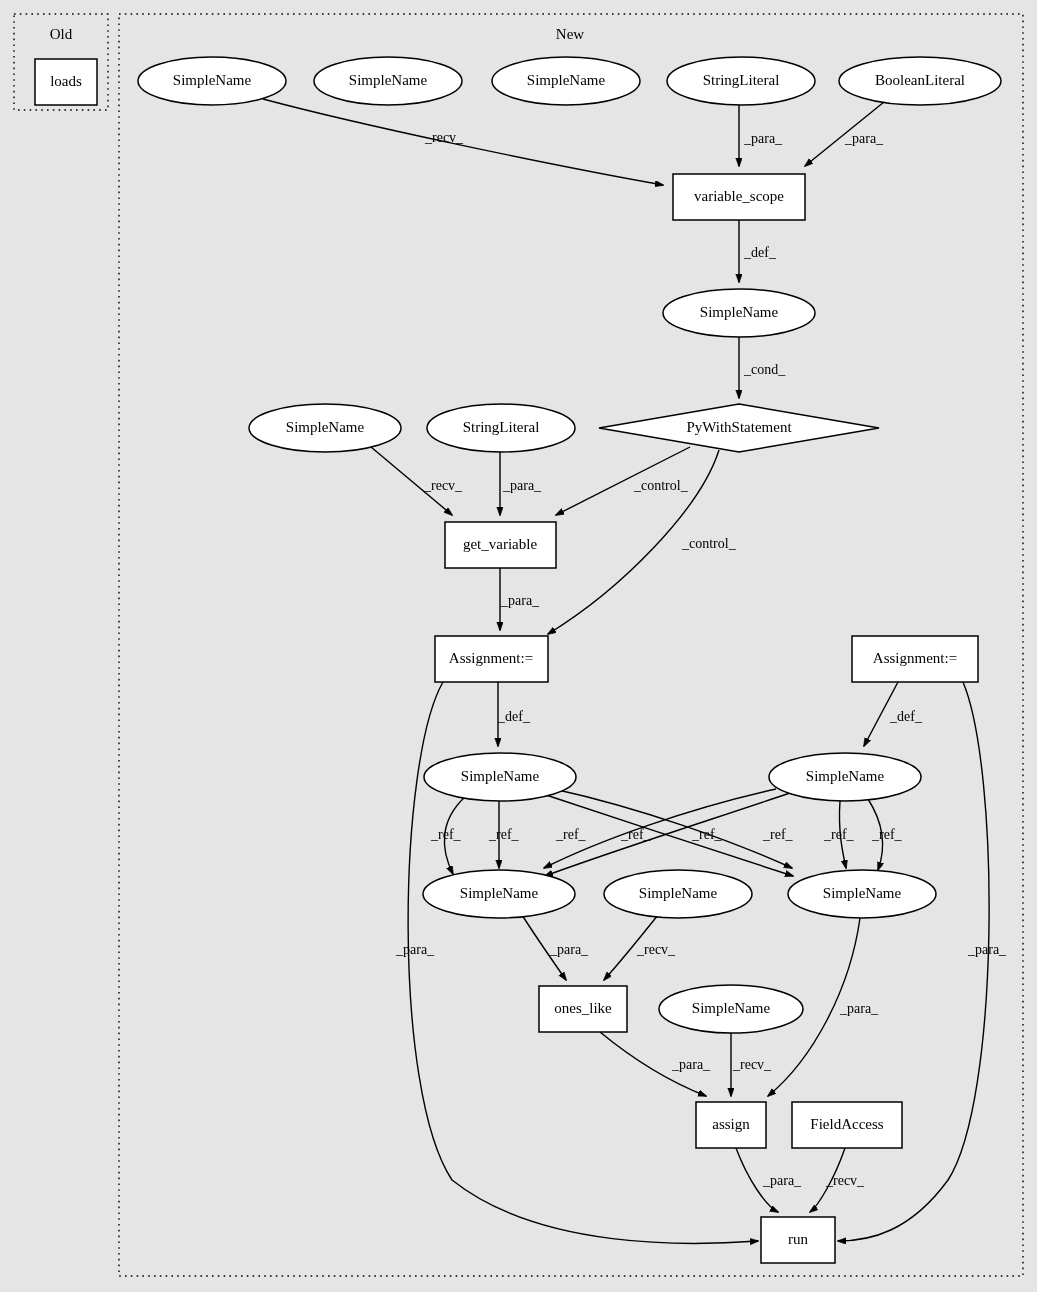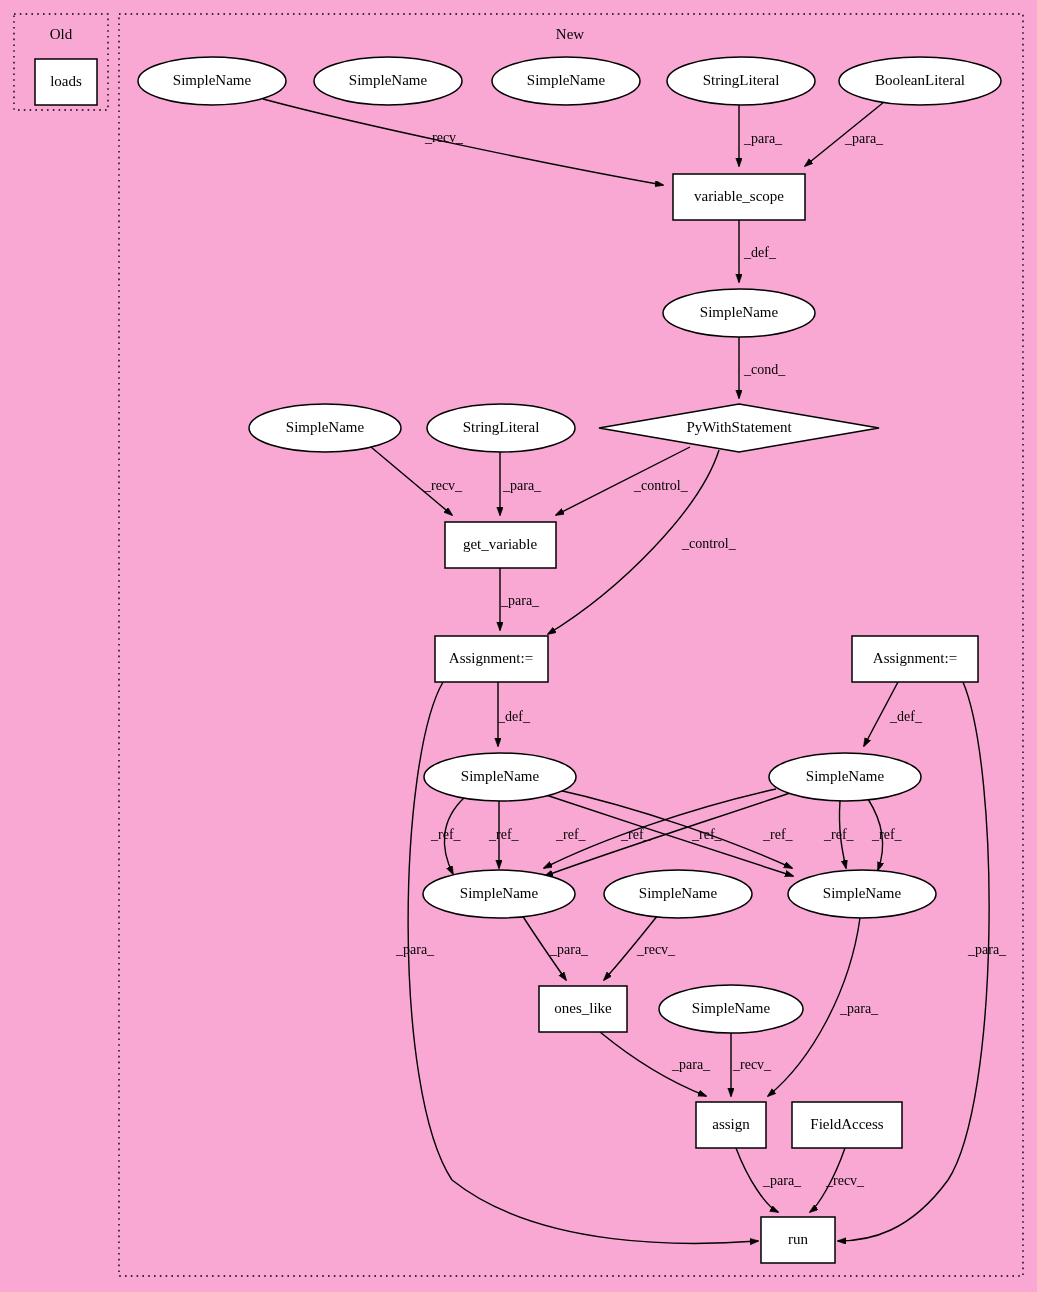--- a/index.html
+++ b/index.html
@@ -7,21 +7,21 @@
     padding: 0;
     background: #ffffff;
   }
   body {
     font-family: "Liberation Serif", "DejaVu Serif", serif;
   }
   #graph-root {
     position: relative;
     width: 1037px;
     height: 1292px;
-    background: #f9a8d4;
+    background: #e5e5e5;
     overflow: hidden;
   }
   svg.graph-canvas {
     display: block;
     width: 1037px;
     height: 1292px;
   }
   .cluster-border {
     fill: none;
     stroke: #000000;

